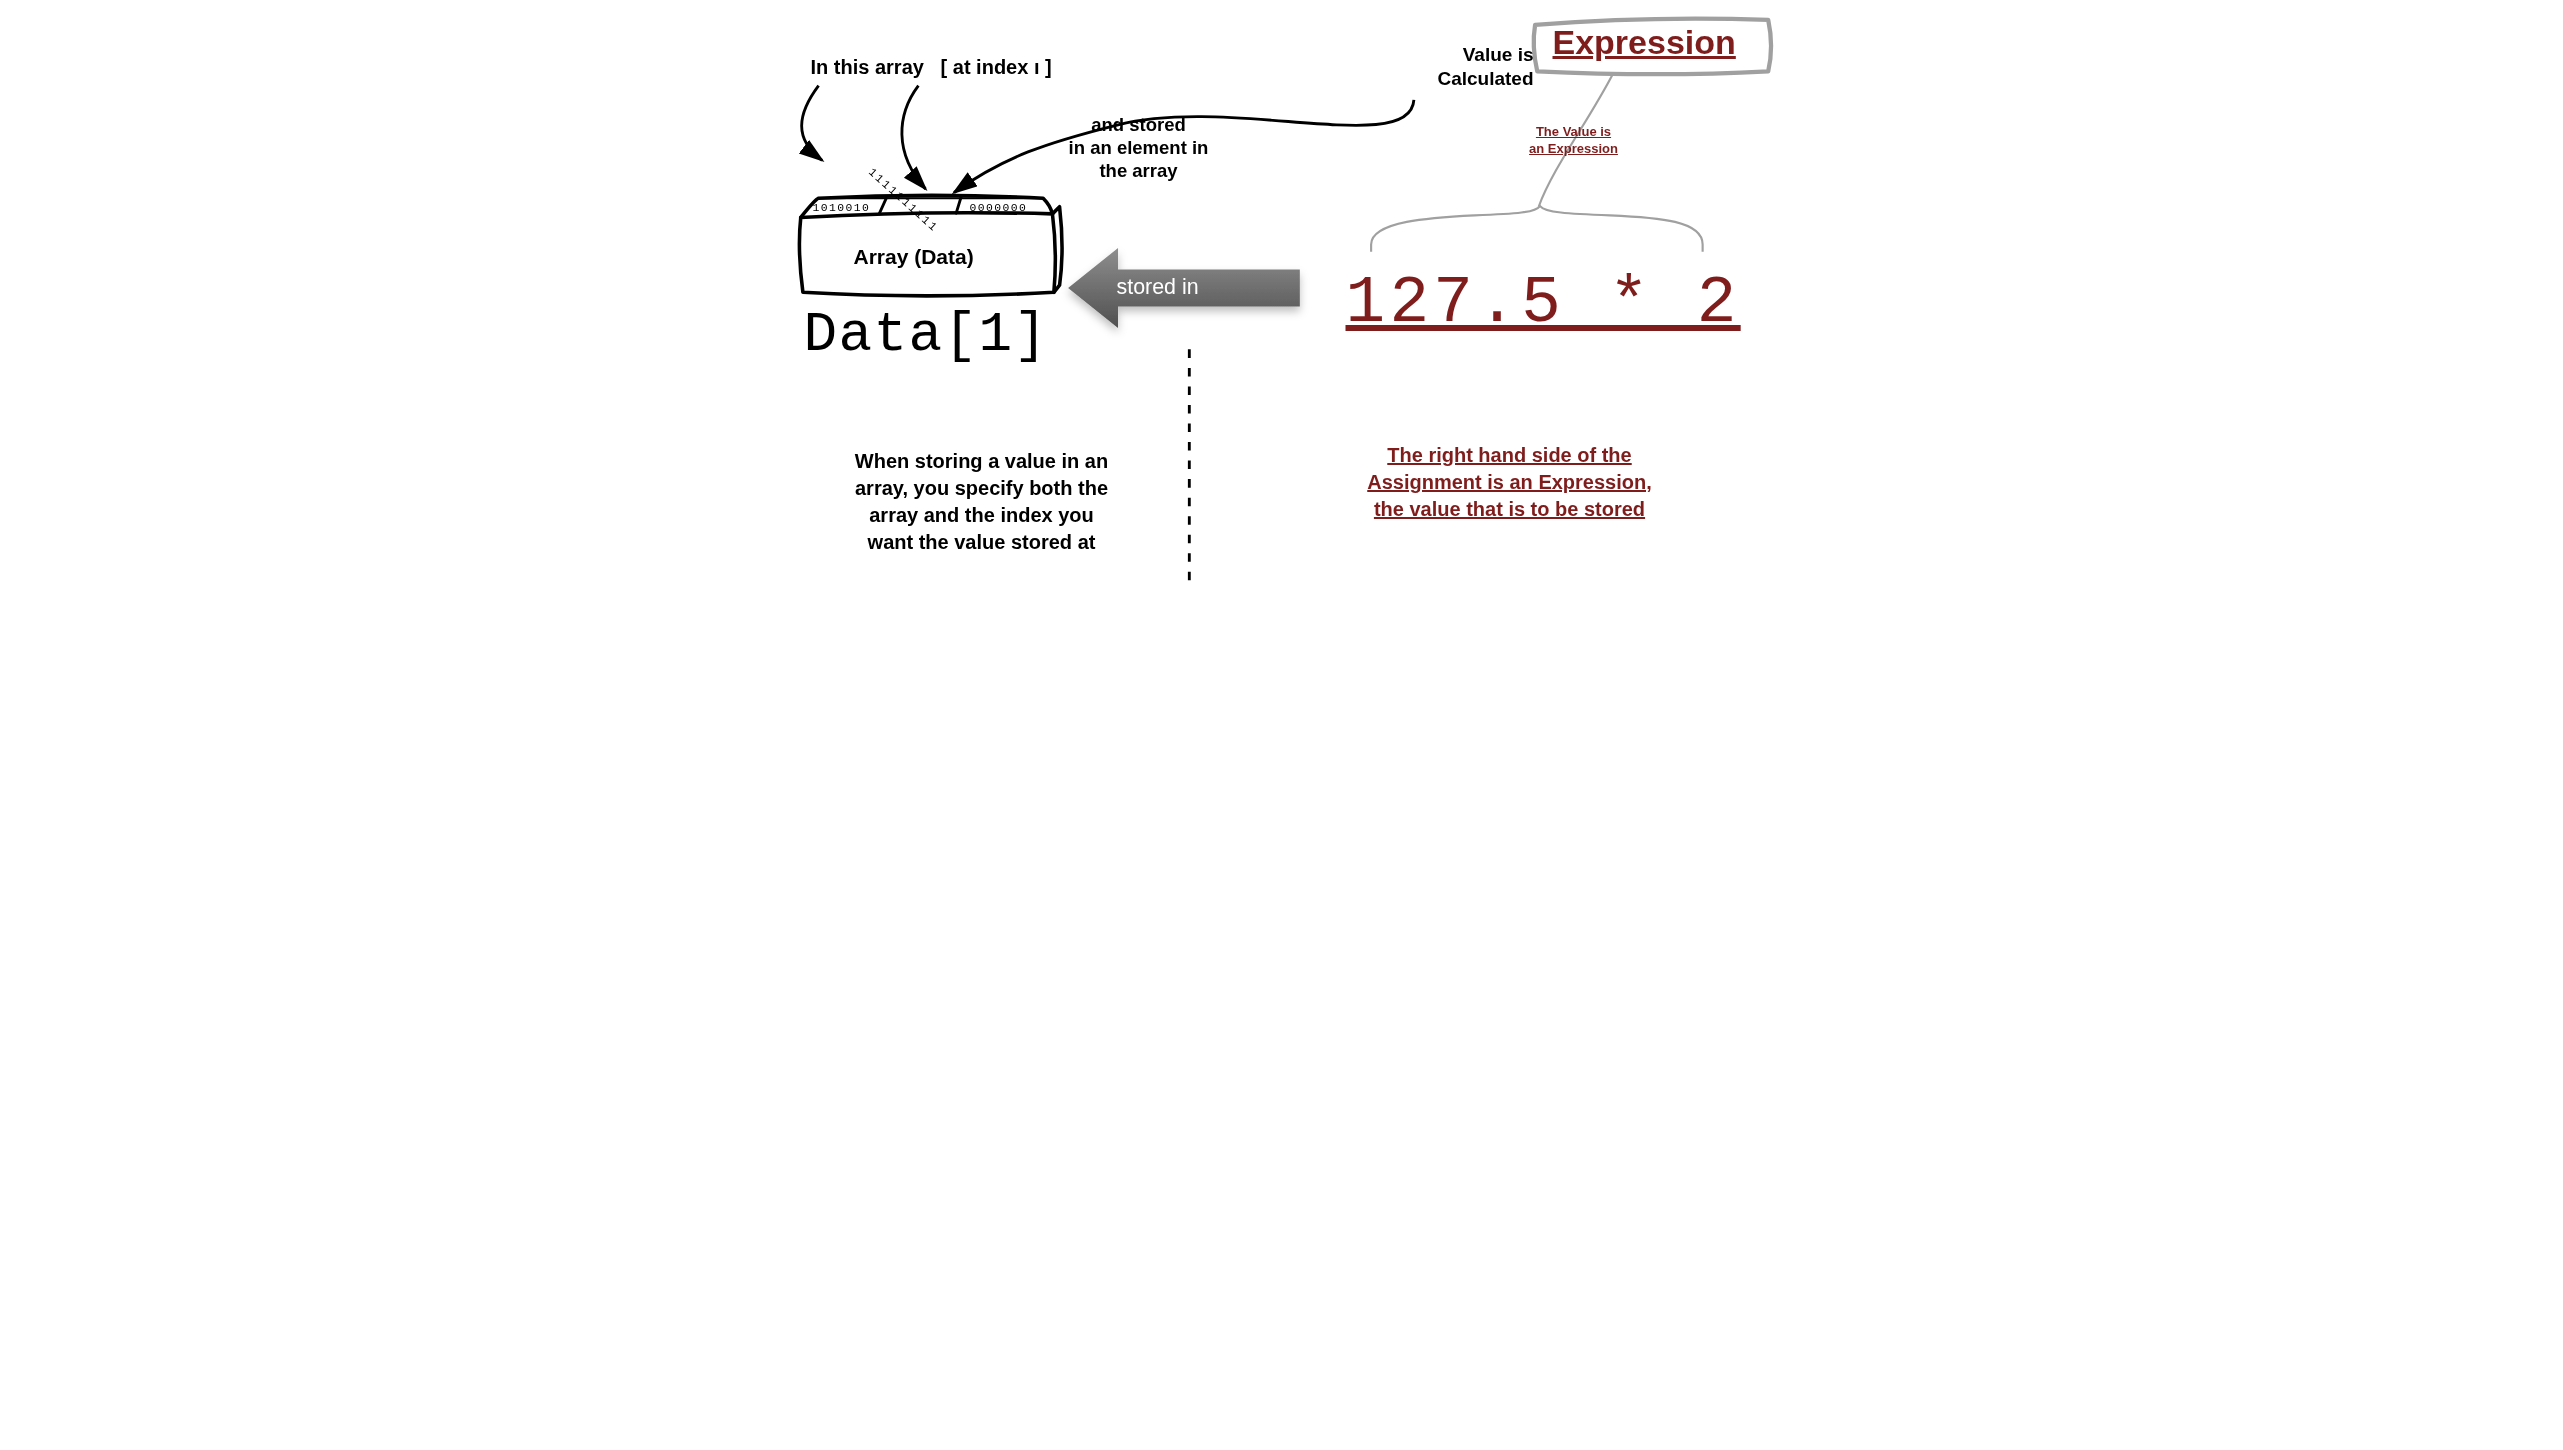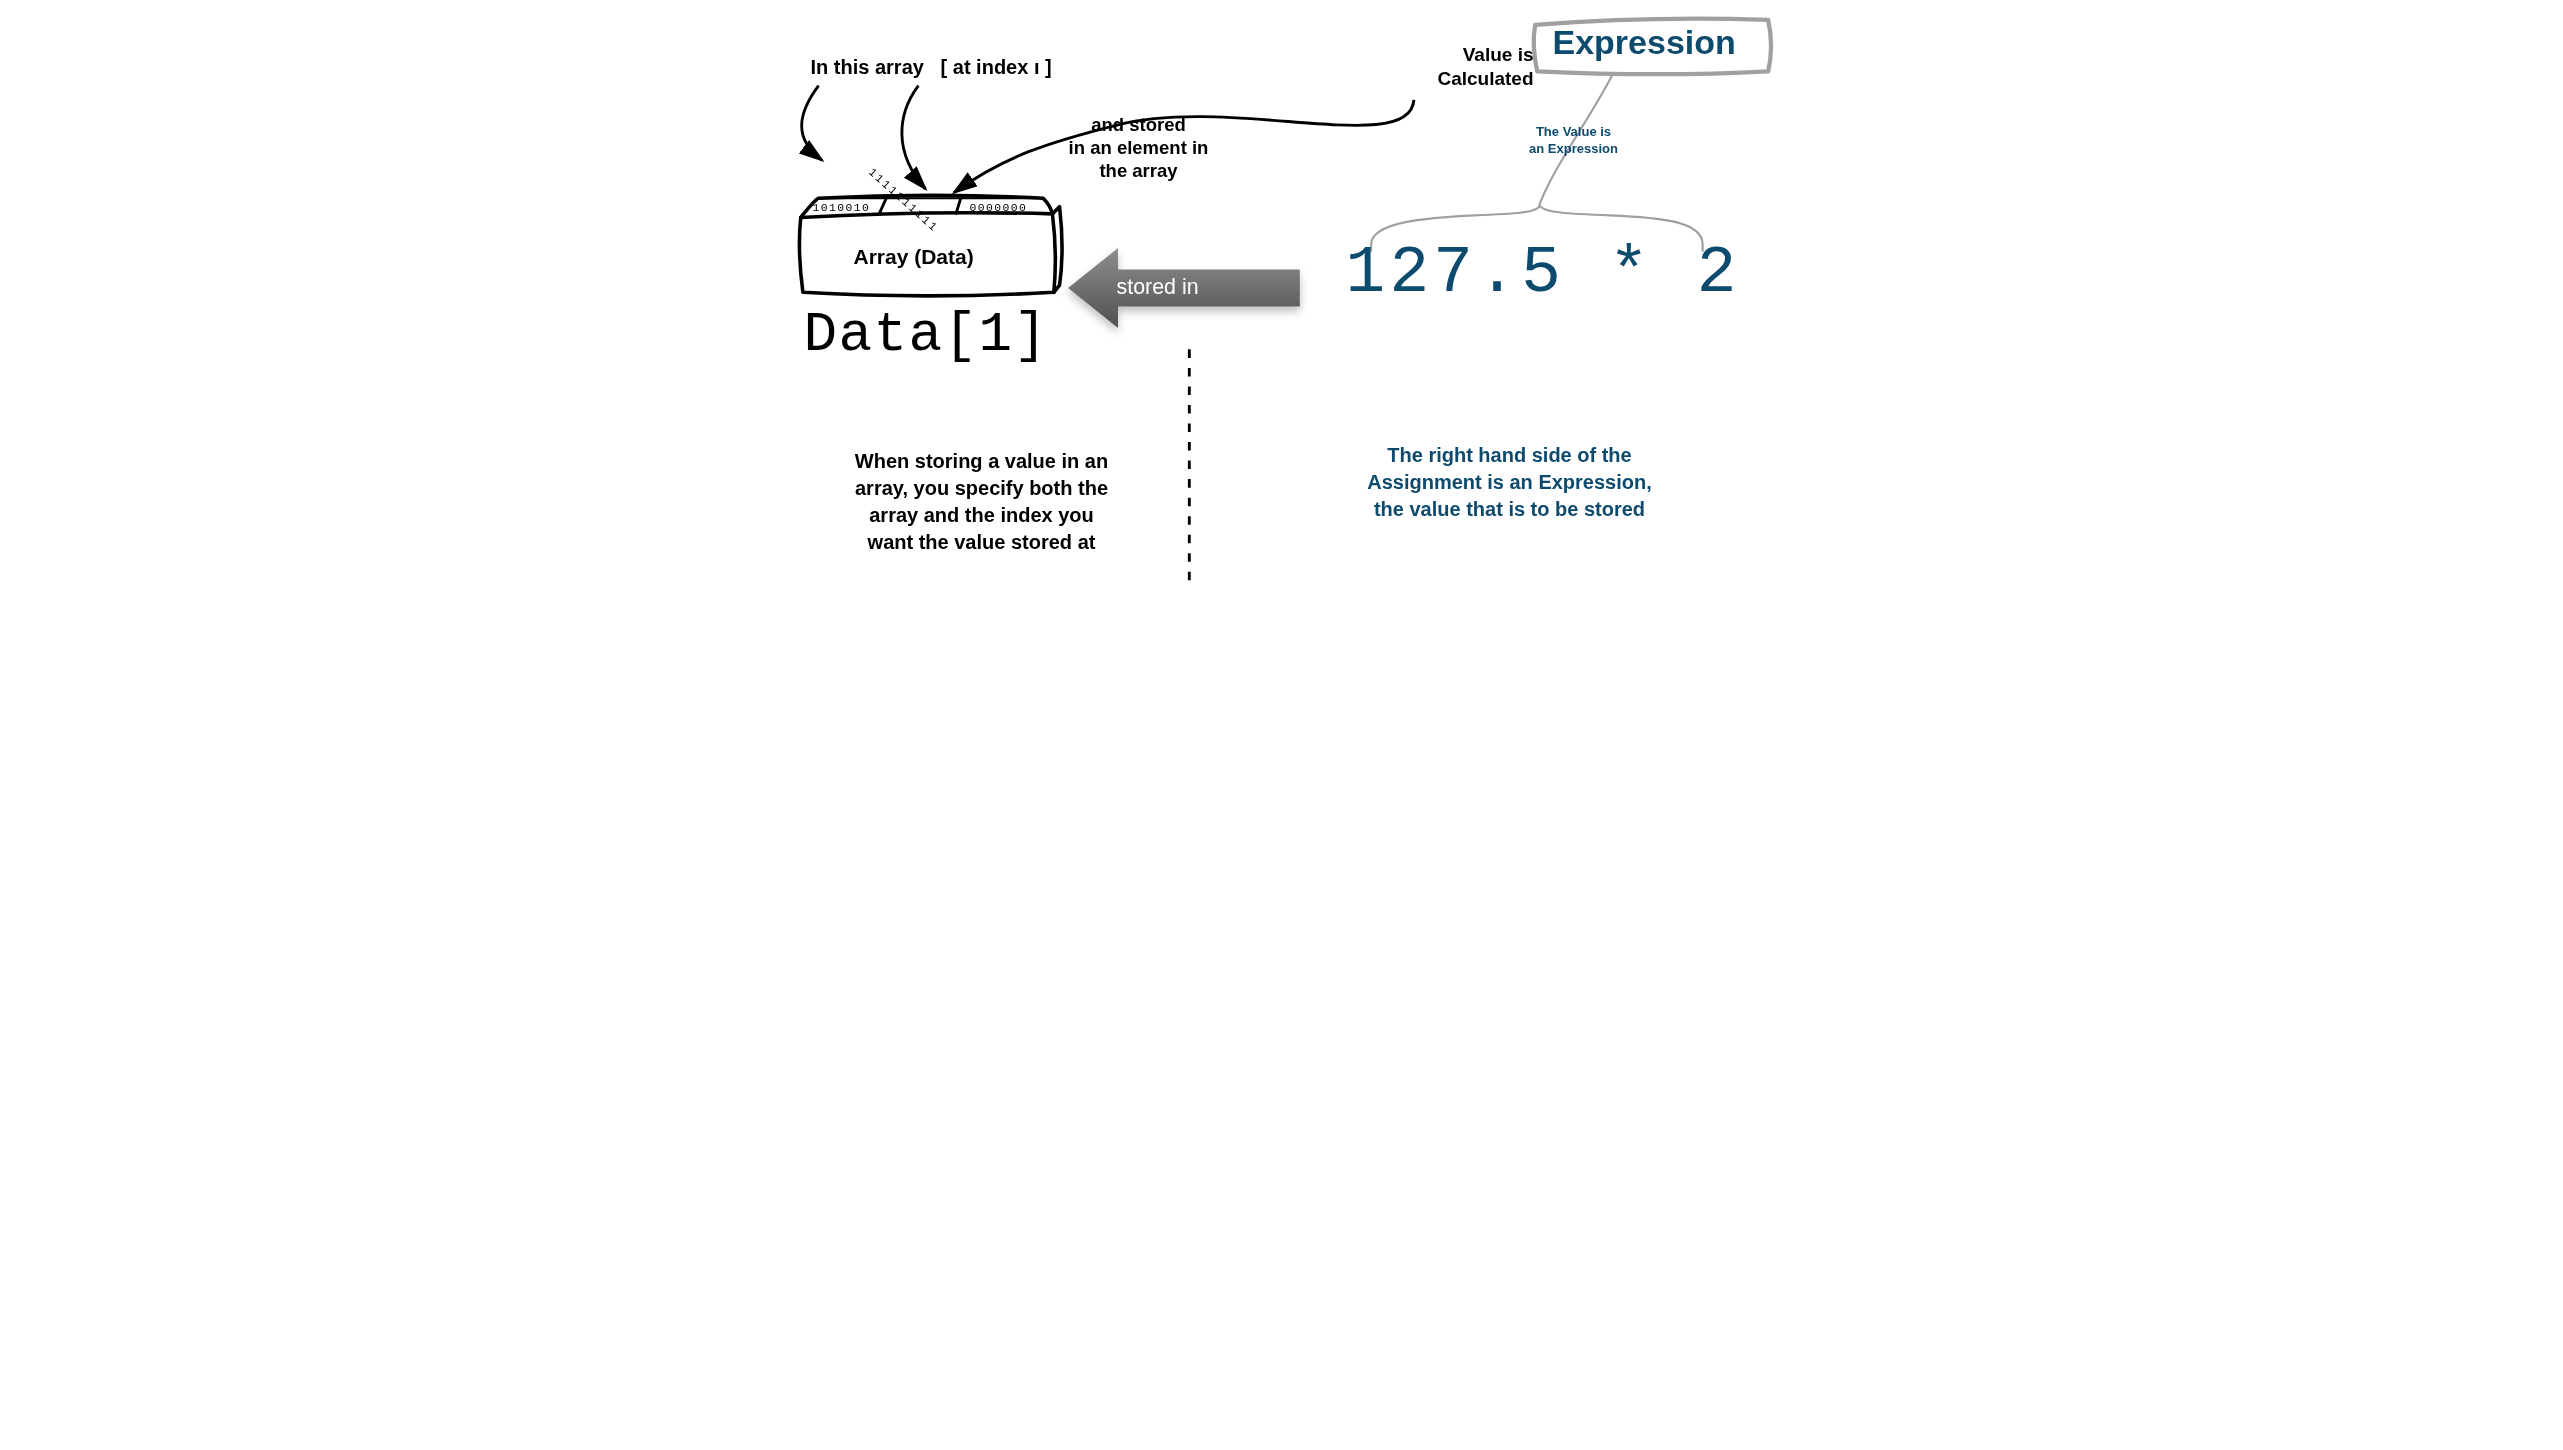--- a/index.html
+++ b/index.html
@@ -15,21 +15,21 @@
     height: 606px;
     margin: 0 auto;
   }
   .handwritten {
     font-family: "Comic Sans MS", "Segoe Script", cursive, sans-serif;
     font-weight: 600;
   }
   .mono {
     font-family: "Courier New", Courier, monospace;
   }
-  .gray { color: #0c4a6e; }
+  .gray { color: #7f1d1d; text-decoration: underline; }
   .abs { position: absolute; }
   svg.full { position: absolute; left:0; top:0; width:100%; height:100%; overflow: visible; pointer-events: none; }
 </style>
 </head>
 <body>
 
 <div class="canvas">
 
   <svg class="full" viewBox="0 0 1500 850">
 
@@ -116,21 +116,21 @@
     <div>Calculated</div>
   </div>
 
   <div class="abs handwritten gray" style="left:806px; top:23px; font-size:34px;">Expression</div>
 
   <div class="abs handwritten gray" style="left:727px; top:124px; width:200px; text-align:center; font-size:13px; line-height:1.3;">
     <div>The Value is</div>
     <div>an Expression</div>
   </div>
 
-  <div class="abs mono gray" style="left:599px; top:236px; font-size:66px; letter-spacing:4.3px;">127.5 * 2</div>
+  <div class="abs mono gray" style="left:599px; top:266px; font-size:66px; letter-spacing:4.3px;">127.5 * 2</div>
 
   <div class="abs handwritten gray" style="left:592px; top:442px; width:342px; text-align:center; font-size:20px; line-height:1.35;">
     <div>The right hand side of the</div>
     <div>Assignment is an Expression,</div>
     <div>the value that is to be stored</div>
   </div>
 
 </div>
 
 

